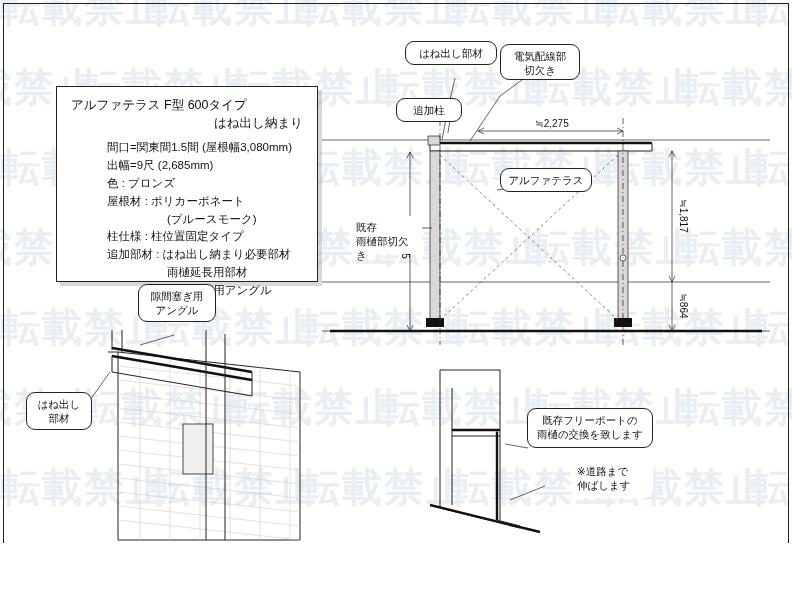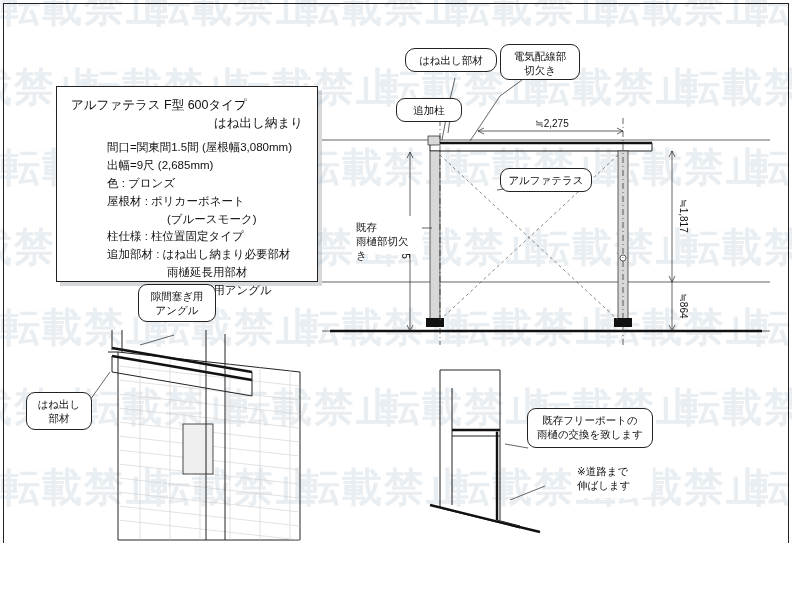--- a/index.html
+++ b/index.html
@@ -256,21 +256,21 @@
       <li>色 : ブロンズ</li>
       <li>屋根材 : ポリカーボネート</li>
       <li class="indent1">(ブルースモーク)</li>
       <li>柱仕様 : 柱位置固定タイプ</li>
       <li>追加部材 : はね出し納まり必要部材</li>
       <li class="indent2">雨樋延長用部材</li>
       <li class="indent2">隙間塞ぎ用アングル</li>
     </ul>
   </div>
 
-  <div class="callout" style="left:405px;top:48px;width:92px;height:24px;border-radius:10px;">はね出し部材</div>
+  <div class="callout" style="left:405px;top:41px;width:92px;height:24px;">はね出し部材</div>
 
   <div class="callout" style="left:500px;top:44px;width:80px;height:36px;white-space:pre-line;">電気配線部
 切欠き</div>
 
   <div class="callout" style="left:396px;top:98px;width:66px;height:24px;">追加柱</div>
 
   <div class="callout" style="left:500px;top:168px;width:92px;height:24px;">アルファテラス</div>
 
   <div class="callout" style="left:350px;top:216px;width:72px;height:38px;border:none;white-space:pre-line;text-align:left;">既存
 雨樋部切欠き</div>

